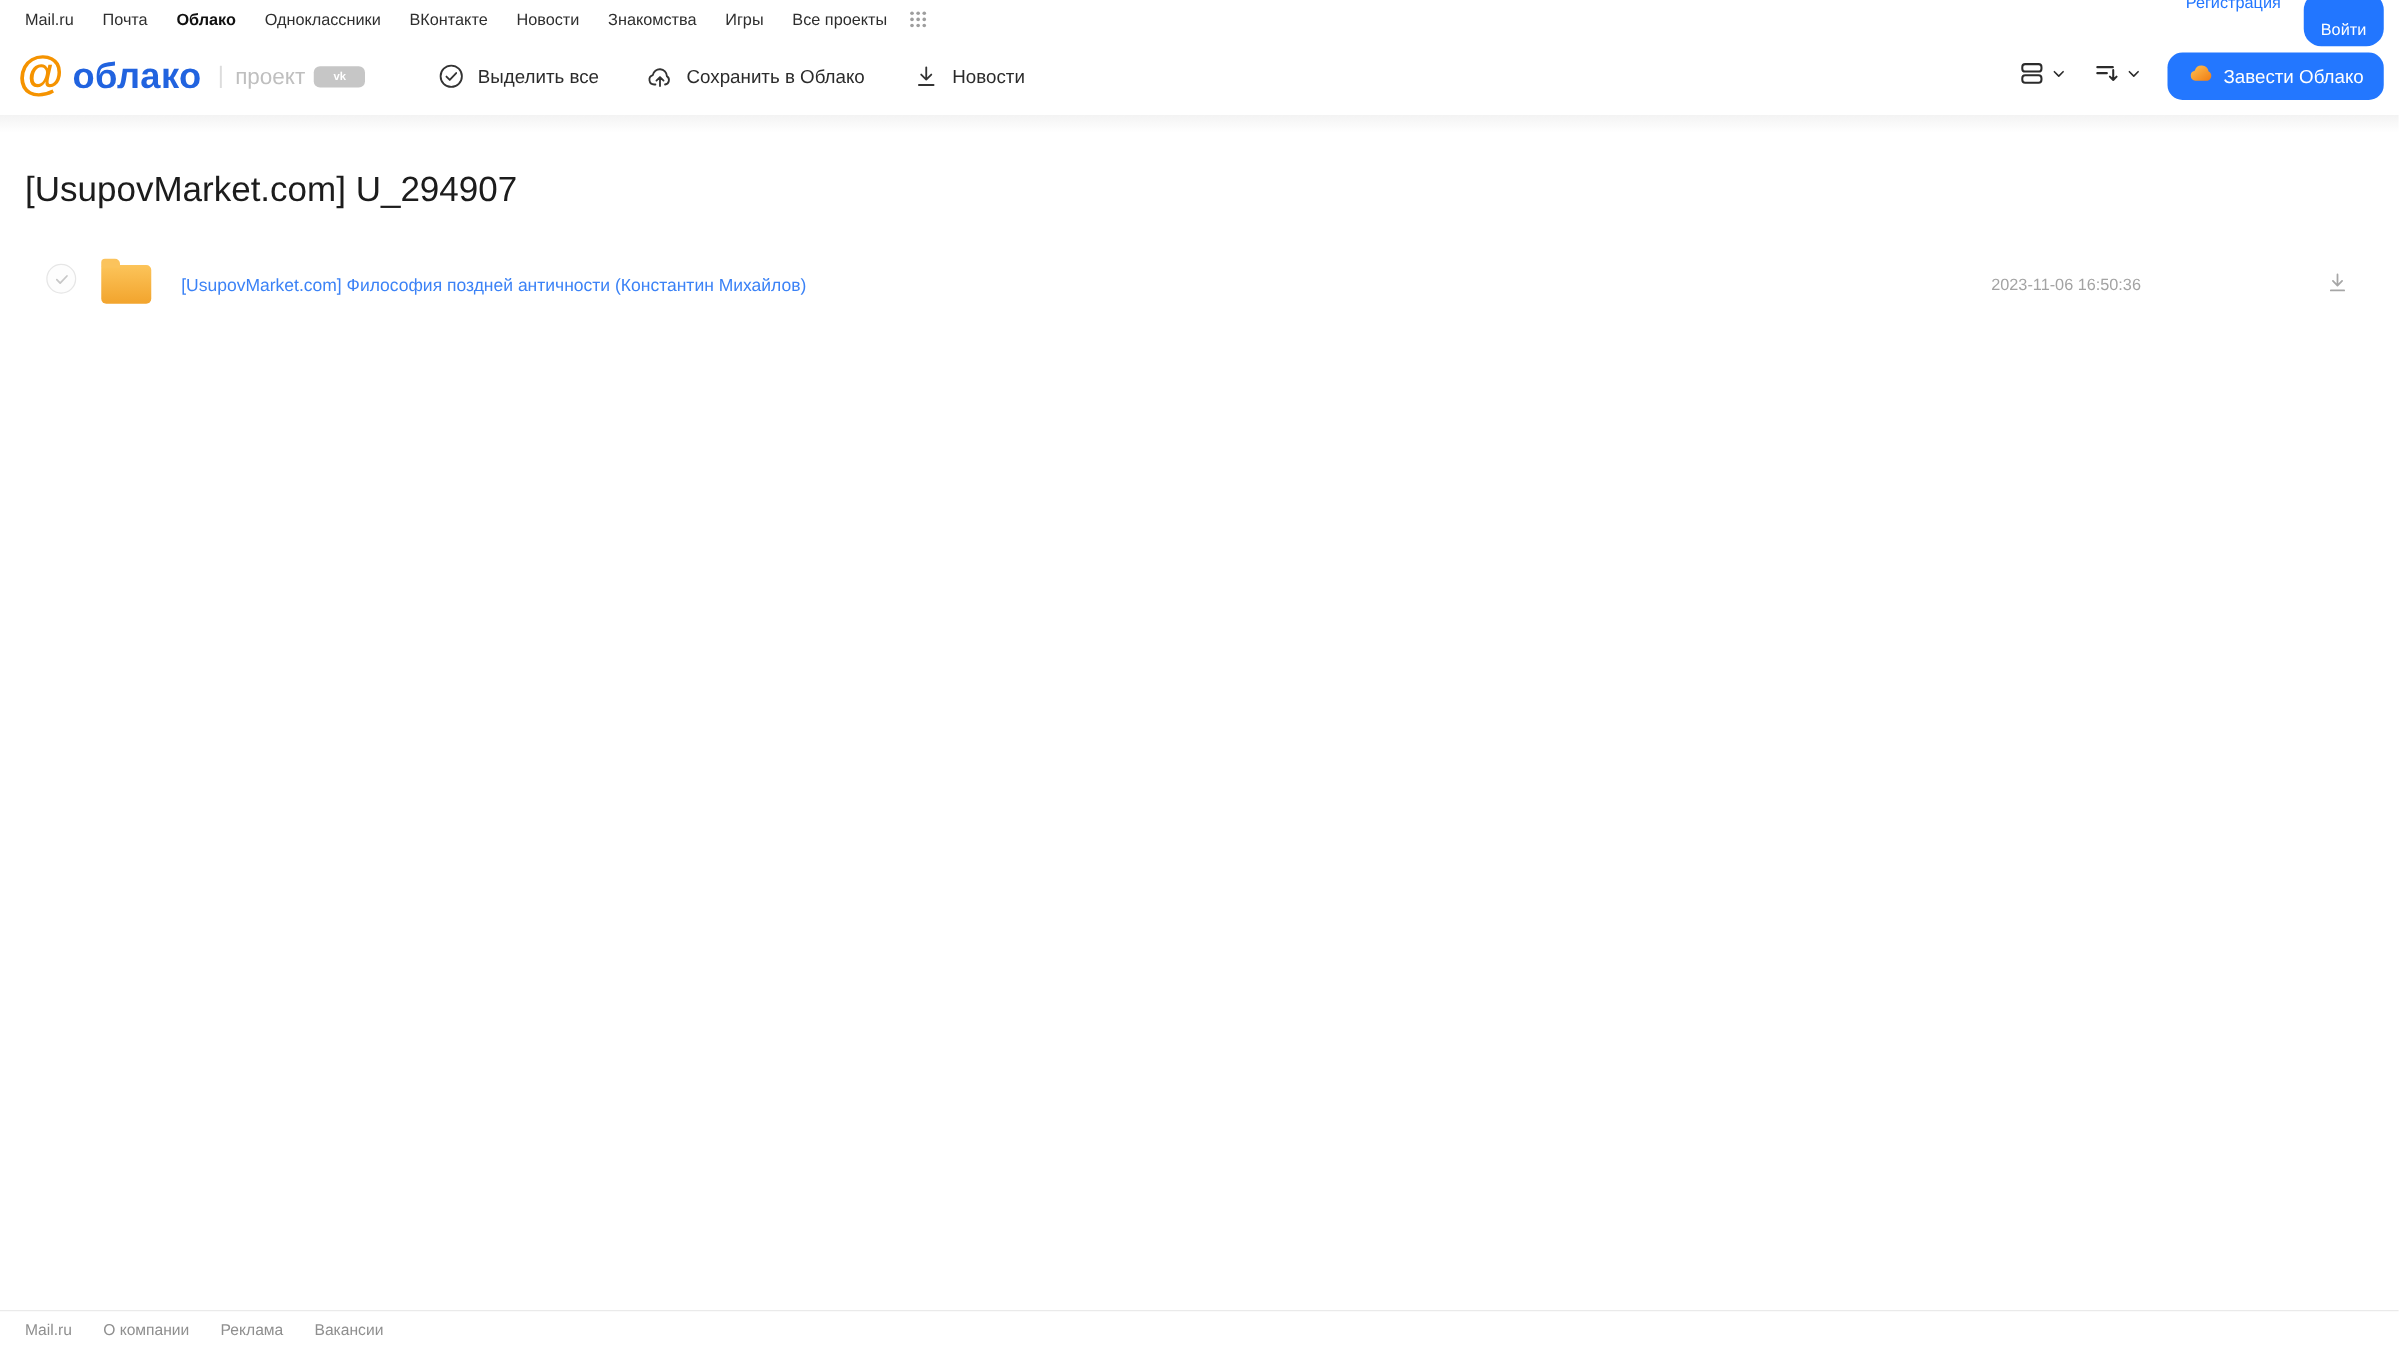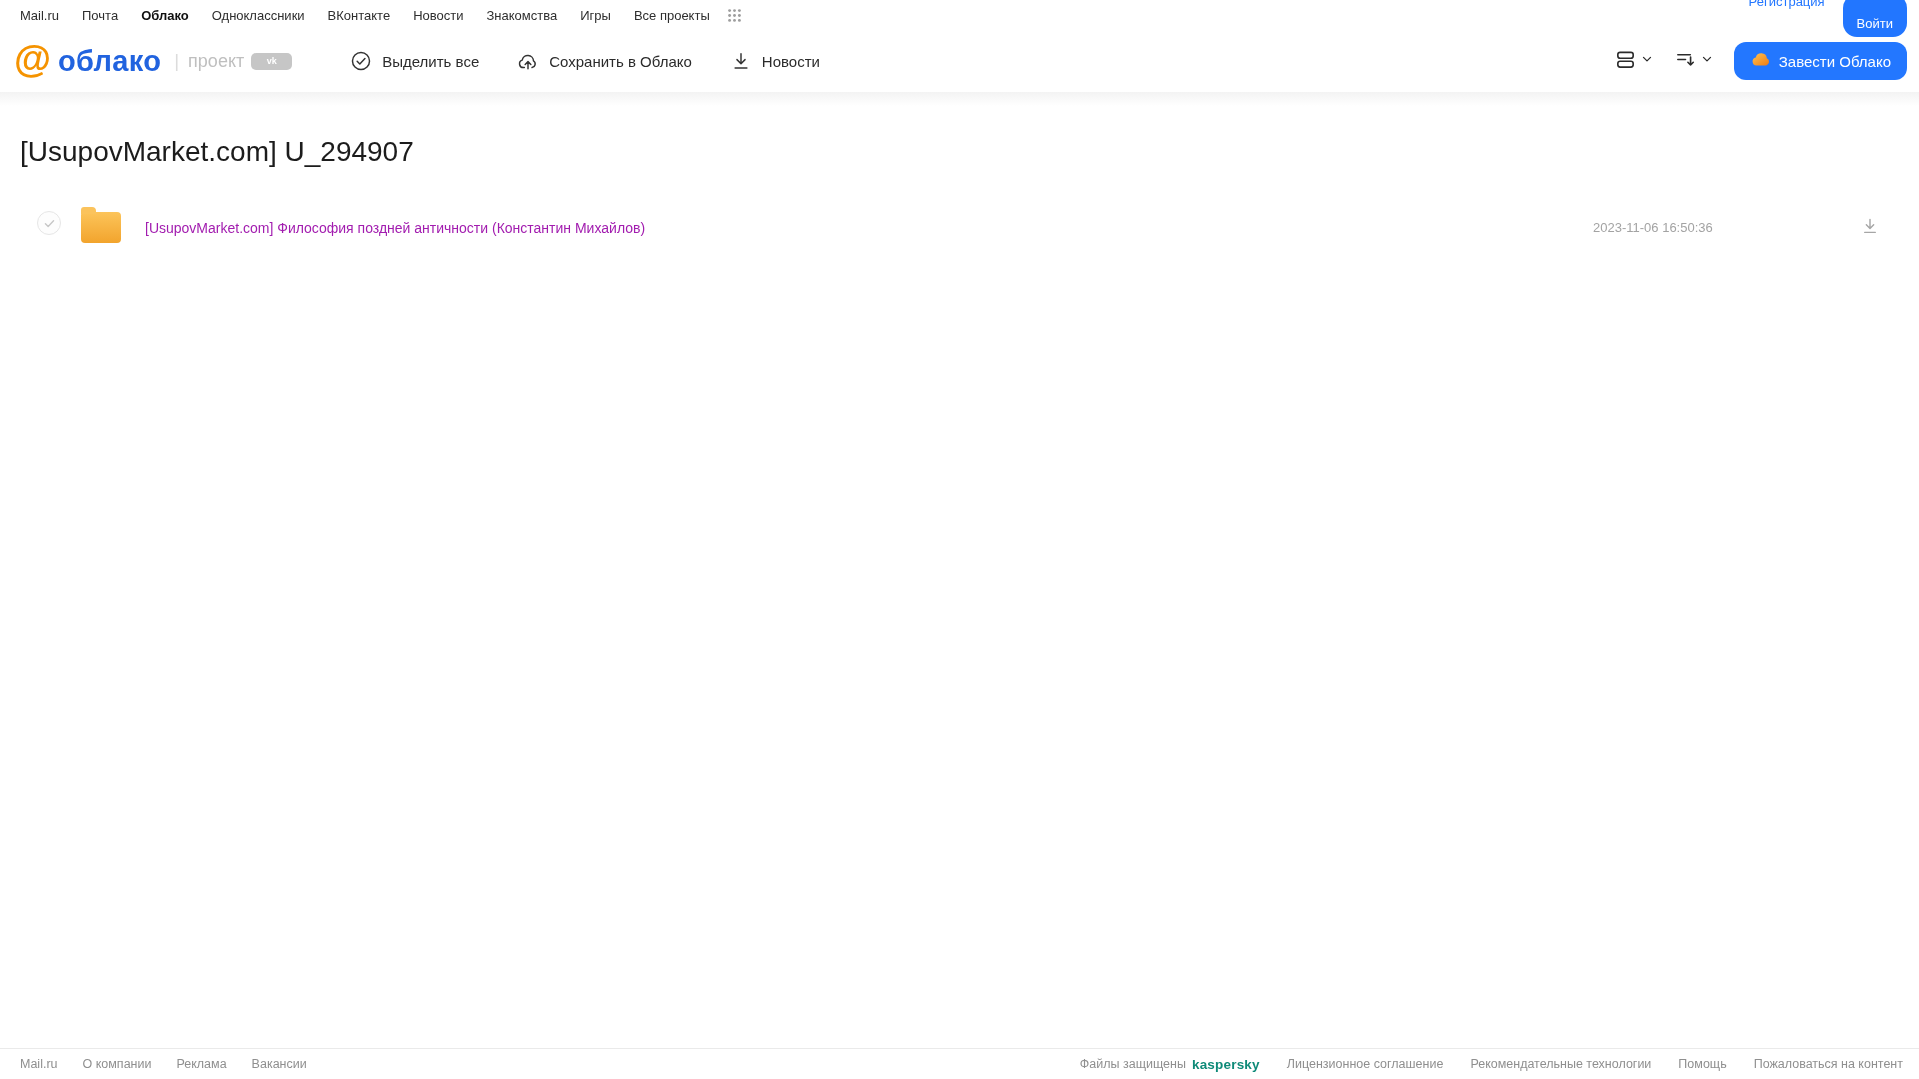--- a/index.html
+++ b/index.html
@@ -46,21 +46,21 @@
   
   .page-title { font-size:28px; font-weight:400; color:#1c1c1c; margin:30px 0 0 20px; }
 
   .file-row { position:relative; height:46px; margin-top:39px; cursor:pointer; }
   .row-check { position:absolute; left:37px; top:4px; width:24px; height:24px; border:1.5px solid #E6E6E6;
                border-radius:50%; background:#fdfdfd; display:flex; align-items:center; justify-content:center; }
   .folder-ico { position:absolute; left:81px; top:5px; width:40px; height:31px;
                 background:linear-gradient(180deg,#FCC45A,#F2A42D); border-radius:3px 4px 4px 4px; }
   .folder-ico::before { content:""; position:absolute; top:-5px; left:0; width:15px; height:7px;
                 background:#FBC35C; border-radius:3px 4px 0 0; }
-  .row-name { position:absolute; left:145px; top:13px; font-size:14px; color:#a21caf;text-align:center; }
+  .row-name { position:absolute; left:145px; top:13px; font-size:14px; color:#3b82f6;text-align:center; }
   .row-date { position:absolute; left:1593px; top:13px; font-size:13px; color:#A3A3A3; }
   .row-download { position:absolute; left:1860px; top:9px; color:#A6A6A6; cursor:pointer; }
 
   
   .footer { position:absolute; left:0; right:0; bottom:0; height:31px; border-top:1px solid #EAEAEA;
             display:flex; align-items:center; justify-content:space-between; padding:0 16px 0 20px;
             font-size:12.5px; color:#8F8F8F; background:#fff; }
   .ft-left { display:flex; gap:25px; }
   .ft-right { display:flex; gap:27px; align-items:center; }
   .ft-link { cursor:pointer; white-space:nowrap; }
@@ -208,23 +208,13 @@
   </div>
 </div>
 
 <div class="footer">
   <div class="ft-left">
     <span class="ft-link">Mail.ru</span>
     <span class="ft-link">О компании</span>
     <span class="ft-link">Реклама</span>
     <span class="ft-link">Вакансии</span>
   </div>
-  <div class="ft-right">
-    <span class="ft-protect">
-      <span>Файлы защищены</span>
-      <span class="kasp">kaspersky</span>
-    </span>
-    <span class="ft-link">Лицензионное соглашение</span>
-    <span class="ft-link">Рекомендательные технологии</span>
-    <span class="ft-link">Помощь</span>
-    <span class="ft-link">Пожаловаться на контент</span>
-  </div>
 </div>
 
 </body></html>

